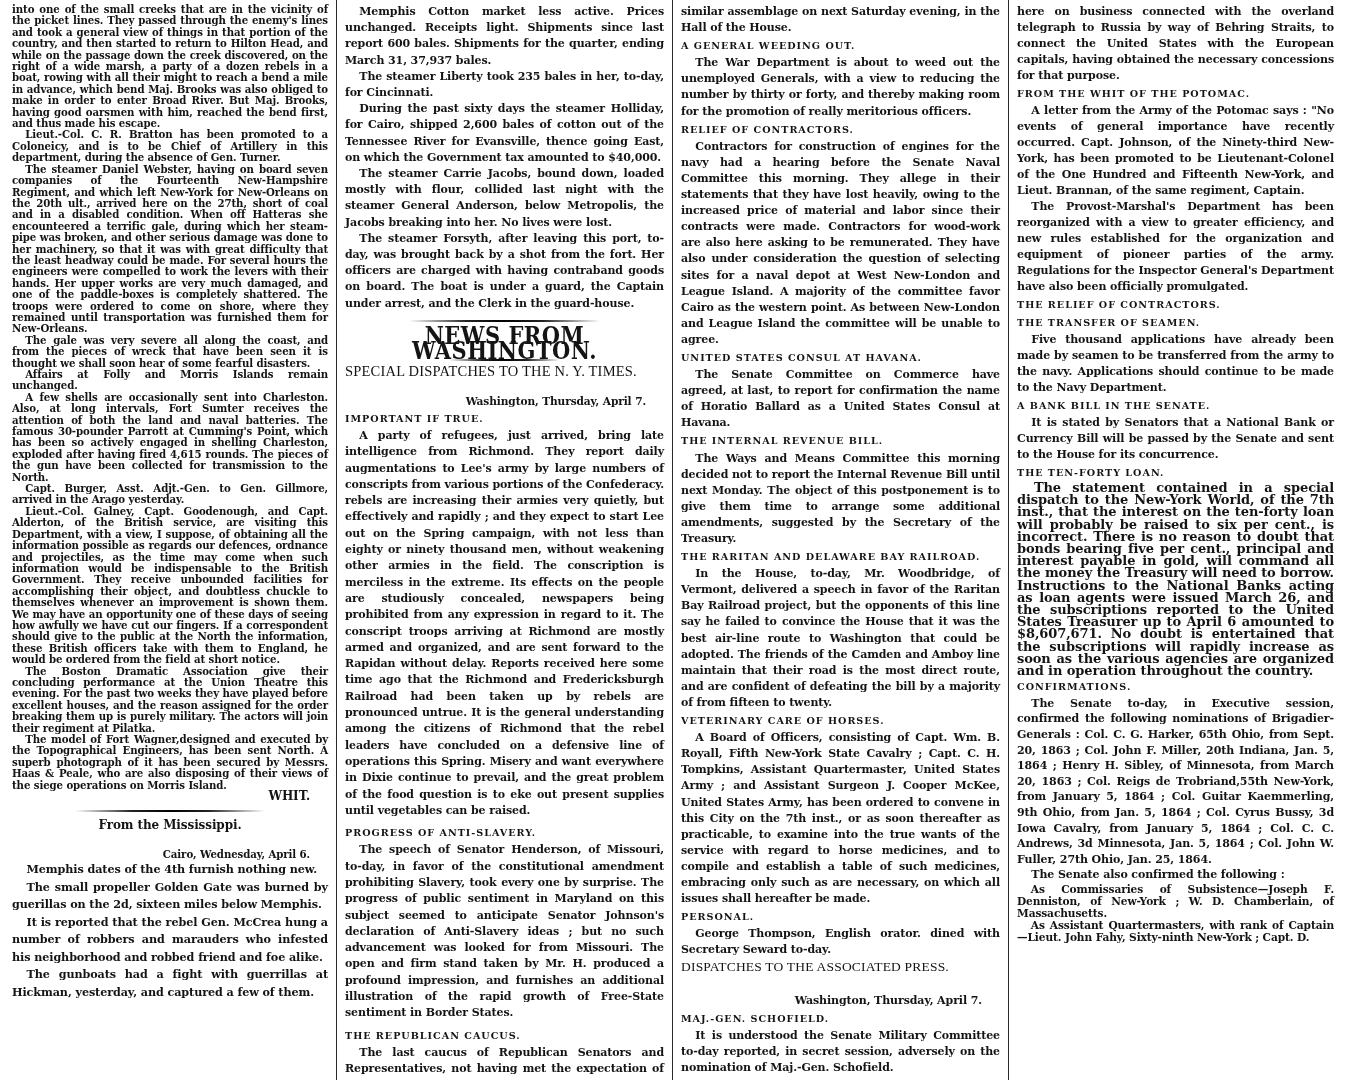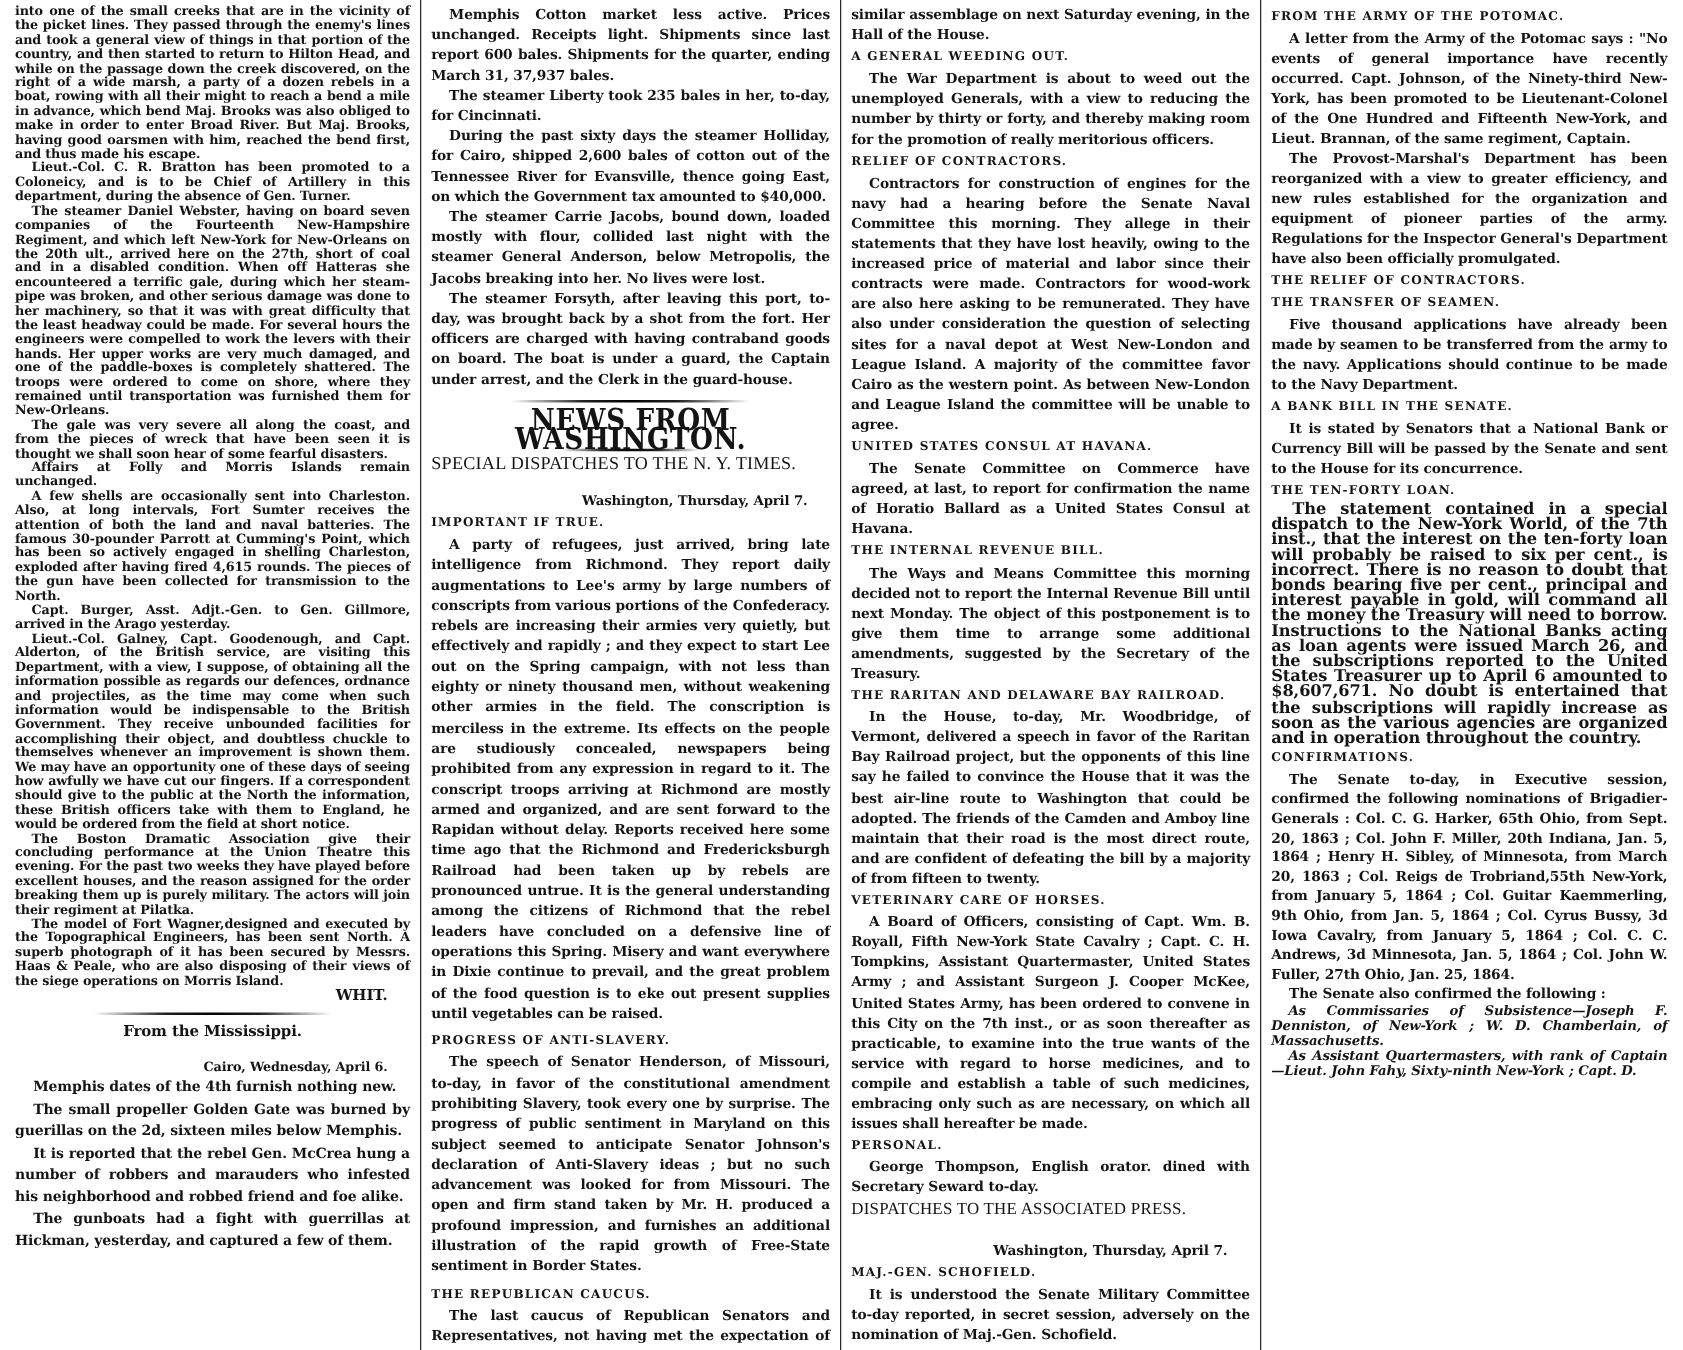--- a/index.html
+++ b/index.html
@@ -42,21 +42,21 @@
   .big-head {
     text-align: center; font-weight: bold; font-size: 21px; letter-spacing: 0.5px;
     margin: 6px 0 2px 0; font-family: "DejaVu Serif", serif; transform: scaleY(1.15);
   }
   .deck {
     text-align: left; font-size: 14.5px; letter-spacing: 0.2px; margin: 1px 0 1px 0;
     font-family: "Liberation Serif", serif; font-weight: normal;
   }
   .c2 p, .c3 p, .c4 p { margin-bottom: 0; }
   .gap { height: 4px; }
-  .it { font-style: italic; }
+  .it { }
 </style>
 </head>
 <body>
 
 <div class="page">
 
   <div class="col c1">
     <p class="noindent">into one of the small creeks that are in the vicinity of the picket lines. They passed through the enemy's lines and took a general view of things in that portion of the country, and then started to return to Hilton Head, and while on the passage down the creek discovered, on the right of a wide marsh, a party of a dozen rebels in a boat, rowing with all their might to reach a bend a mile in advance, which bend Maj. Brooks was also obliged to make in order to enter Broad River. But Maj. Brooks, having good oarsmen with him, reached the bend first, and thus made his escape.</p>
     <p>Lieut.-Col. C. R. Bratton has been promoted to a Coloneicy, and is to be Chief of Artillery in this department, during the absence of Gen. Turner.</p>
     <p>The steamer Daniel Webster, having on board seven companies of the Fourteenth New-Hampshire Regiment, and which left New-York for New-Orleans on the 20th ult., arrived here on the 27th, short of coal and in a disabled condition. When off Hatteras she encounteered a terrific gale, during which her steam-pipe was broken, and other serious damage was done to her machinery, so that it was with great difficulty that the least headway could be made. For several hours the engineers were compelled to work the levers with their hands. Her upper works are very much damaged, and one of the paddle-boxes is completely shattered. The troops were ordered to come on shore, where they remained until transportation was furnished them for New-Orleans.</p>
@@ -125,21 +125,22 @@
       <div class="dateline">Washington, Thursday, April 7.</div>
       <div class="sub">MAJ.-GEN. SCHOFIELD.</div>
       <p>It is understood the Senate Military Committee to-day reported, in secret session, adversely on the nomination of Maj.-Gen. Schofield.</p>
       <div class="sub">THE ASIATIC TELEGRAPH.</div>
       <p>Perry McD. Collins, Consul at Amoor, has arrived</p>
     </div>
   </div>
 
   <div class="col c4">
     <div style="font-size:11px; line-height:16px;">
-      <div class="sub">FROM THE ARMY OF THE POTOMAC.</div>
+      <p class="noindent">here on business connected with the overland telegraph to Russia by way of Behring Straits, to connect the United States with the European capitals, having obtained the necessary concessions for that purpose.</p>
+      <div class="sub">FROM THE WHIT OF THE POTOMAC.</div>
       <p>A letter from the Army of the Potomac says : "No events of general importance have recently occurred. Capt. Johnson, of the Ninety-third New-York, has been promoted to be Lieutenant-Colonel of the One Hundred and Fifteenth New-York, and Lieut. Brannan, of the same regiment, Captain.</p>
       <p>The Provost-Marshal's Department has been reorganized with a view to greater efficiency, and new rules established for the organization and equipment of pioneer parties of the army. Regulations for the Inspector General's Department have also been officially promulgated.</p>
       <div class="sub">THE RELIEF OF CONTRACTORS.</div>
       <div class="sub">THE TRANSFER OF SEAMEN.</div>
       <p>Five thousand applications have already been made by seamen to be transferred from the army to the navy. Applications should continue to be made to the Navy Department.</p>
       <div class="sub">A BANK BILL IN THE SENATE.</div>
       <p>It is stated by Senators that a National Bank or Currency Bill will be passed by the Senate and sent to the House for its concurrence.</p>
       <div class="sub">THE TEN-FORTY LOAN.</div>
     </div>
     <div style="font-size:13px; line-height:12.2px;">

